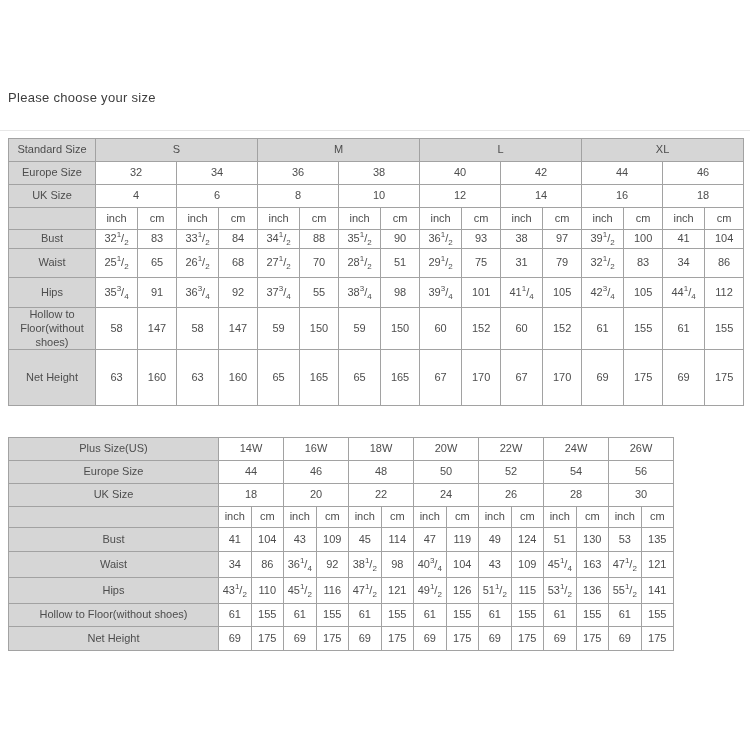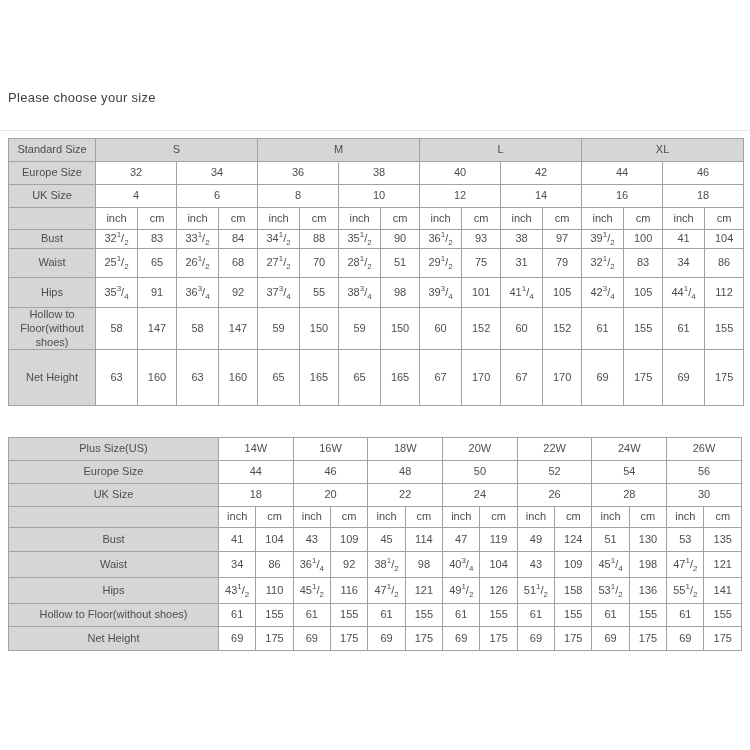--- a/index.html
+++ b/index.html
@@ -1,20 +1,20 @@
 <!DOCTYPE html>
 <html><head>
 <meta charset="utf-8">
 <style>
   html,body{margin:0;padding:0;background:#ffffff;width:750px;height:750px;overflow:hidden;}
   body{font-family:"Liberation Sans","DejaVu Sans",sans-serif;}
   .page{position:relative;width:750px;height:750px;background:#fff;}
   .page-title{position:absolute;left:8px;top:90px;font-size:13px;font-weight:400;color:#3d3d3d;letter-spacing:.3px;}
   .top-rule{position:absolute;left:0;top:130px;width:750px;border-top:1px solid #e7e7e7;height:0;}
-  table{position:absolute;left:8px;width:734px;border-collapse:collapse;table-layout:fixed;}
+  table{position:absolute;left:8px;width:666px;border-collapse:collapse;table-layout:fixed;}
   #t1{top:138px;}
   #t2{top:437px;}
   td{border:1px solid #a2a2a2;text-align:center;vertical-align:middle;font-size:11px;color:#4d4d4d;padding:0 1px;line-height:1.25;}
   td.hd{background:#d6d6d6;}
   sup,sub{font-size:8px;line-height:0;}
   
   #t1 tr:nth-child(1){height:23px}
   #t1 tr:nth-child(2){height:23px}
   #t1 tr:nth-child(3){height:23px}
   #t1 tr:nth-child(4){height:22px}
@@ -298,36 +298,36 @@
           <td>86</td>
           <td>36<sup>1</sup>/<sub>4</sub></td>
           <td>92</td>
           <td>38<sup>1</sup>/<sub>2</sub></td>
           <td>98</td>
           <td>40<sup>3</sup>/<sub>4</sub></td>
           <td>104</td>
           <td>43</td>
           <td>109</td>
           <td>45<sup>1</sup>/<sub>4</sub></td>
-          <td>198</td>
+          <td>163</td>
           <td>47<sup>1</sup>/<sub>2</sub></td>
           <td>121</td>
         </tr>
         <tr>
           <td class="hd">Hips</td>
           <td>43<sup>1</sup>/<sub>2</sub></td>
           <td>110</td>
           <td>45<sup>1</sup>/<sub>2</sub></td>
           <td>116</td>
           <td>47<sup>1</sup>/<sub>2</sub></td>
           <td>121</td>
           <td>49<sup>1</sup>/<sub>2</sub></td>
           <td>126</td>
           <td>51<sup>1</sup>/<sub>2</sub></td>
-          <td>158</td>
+          <td>115</td>
           <td>53<sup>1</sup>/<sub>2</sub></td>
           <td>136</td>
           <td>55<sup>1</sup>/<sub>2</sub></td>
           <td>141</td>
         </tr>
         <tr>
           <td class="hd">Hollow to Floor(without shoes)</td>
           <td>61</td>
           <td>155</td>
           <td>61</td>

